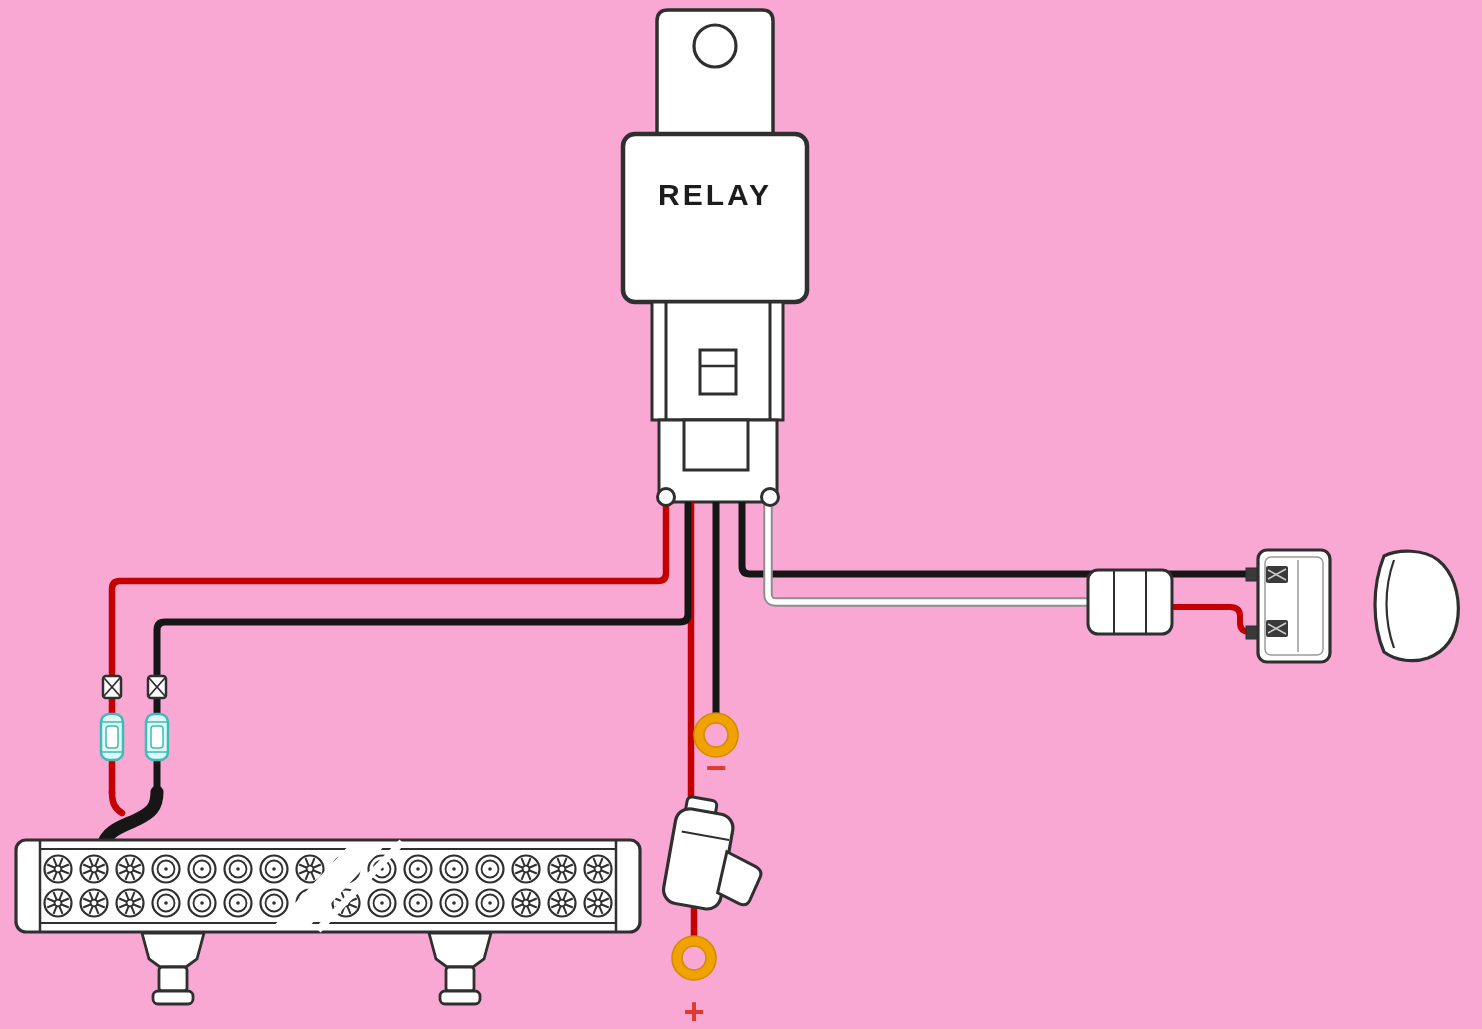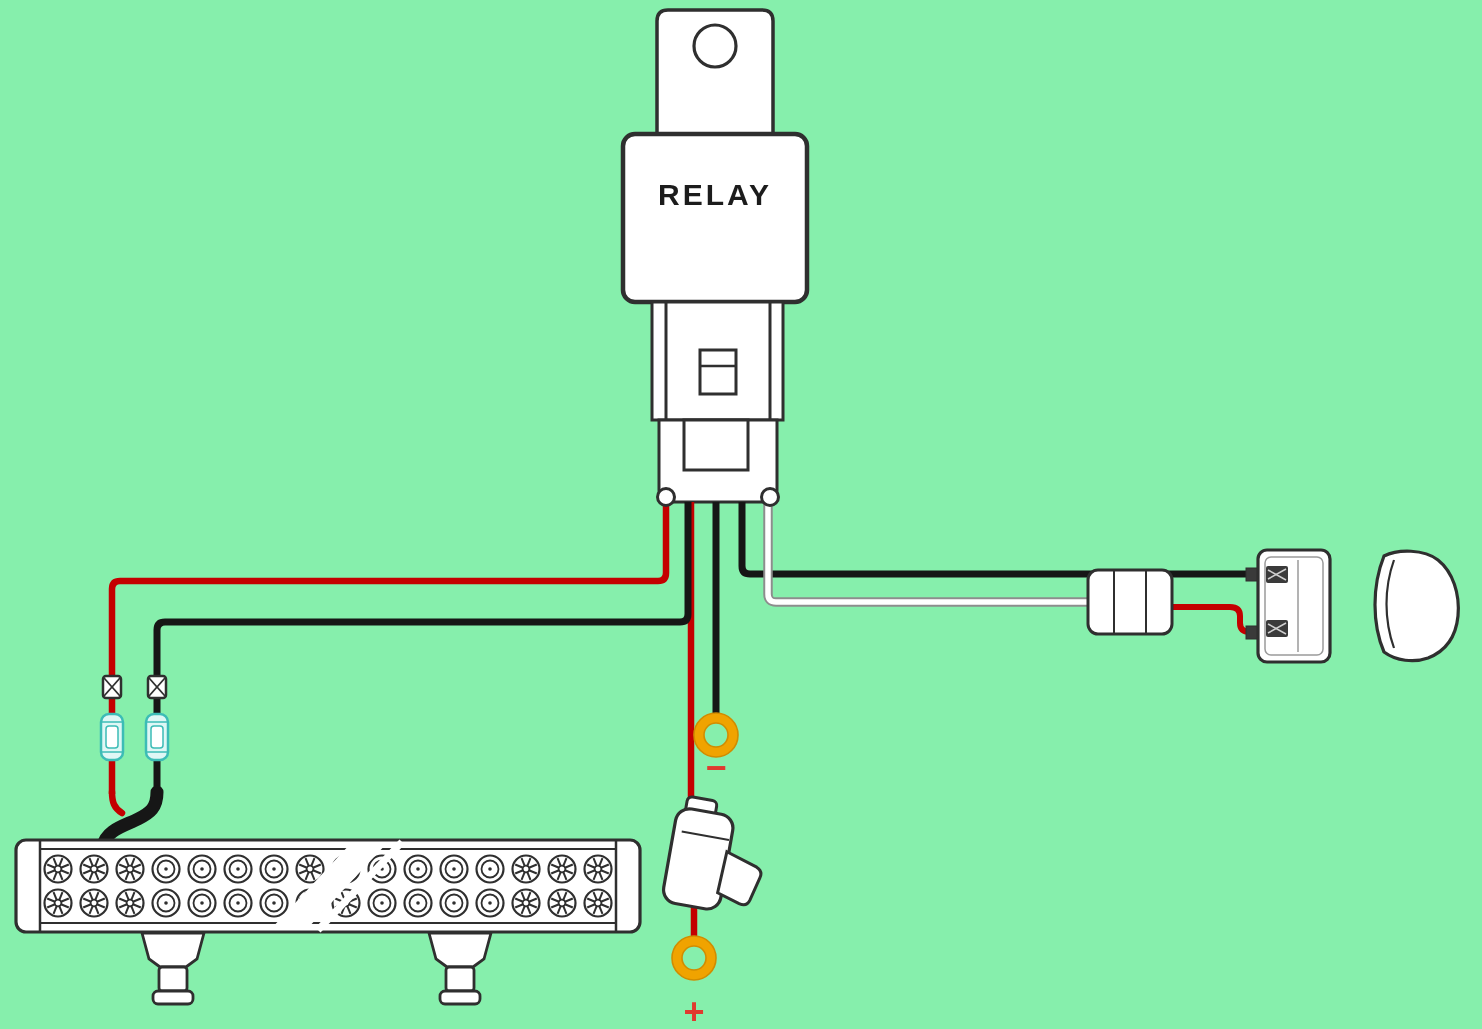--- a/index.html
+++ b/index.html
@@ -1,21 +1,21 @@
 <!DOCTYPE html>
 <html style="--outline: #2f2f2f; --wire-red: #c40000; --wire-black: #161616; --wire-white-edge: #8d8d8d; --ring: #f0a300; --label-red: #e03a2f; --teal: #3cbcb6; --teal-fill: #dff7f5;"><head>
 <meta charset="utf-8">
 <style>
   html,body{margin:0;padding:0;background:#ffffff;}
   :root{
     --outline:#2f2f2f; --wire-red:#c40000; --wire-black:#161616;
     --wire-white-edge:#8d8d8d; --ring:#f0a300; --label-red:#e03a2f;
     --teal:#3cbcb6; --teal-fill:#dff7f5;
   }
-  .stage{position:relative;width:1482px;height:1029px;background:#86efac;overflow:hidden;}
+  .stage{position:relative;width:1482px;height:1029px;background:#f9a8d4;overflow:hidden;}
   svg{display:block;}
   .ol{fill:#fff;stroke:var(--outline);}
   .ol-n{fill:none;stroke:var(--outline);}
   .dark{fill:#3a3a3a;stroke:var(--outline);stroke-width:1;}
   .wire-red{fill:none;stroke:var(--wire-red);}
   .wire-black{fill:none;stroke:var(--wire-black);}
   text.relay{font:bold 30px "Liberation Sans",sans-serif;letter-spacing:3px;fill:#1c1c1c;}
   text.polarity{font:bold 36px "Liberation Sans",sans-serif;fill:var(--label-red);}
 </style>
 </head>

